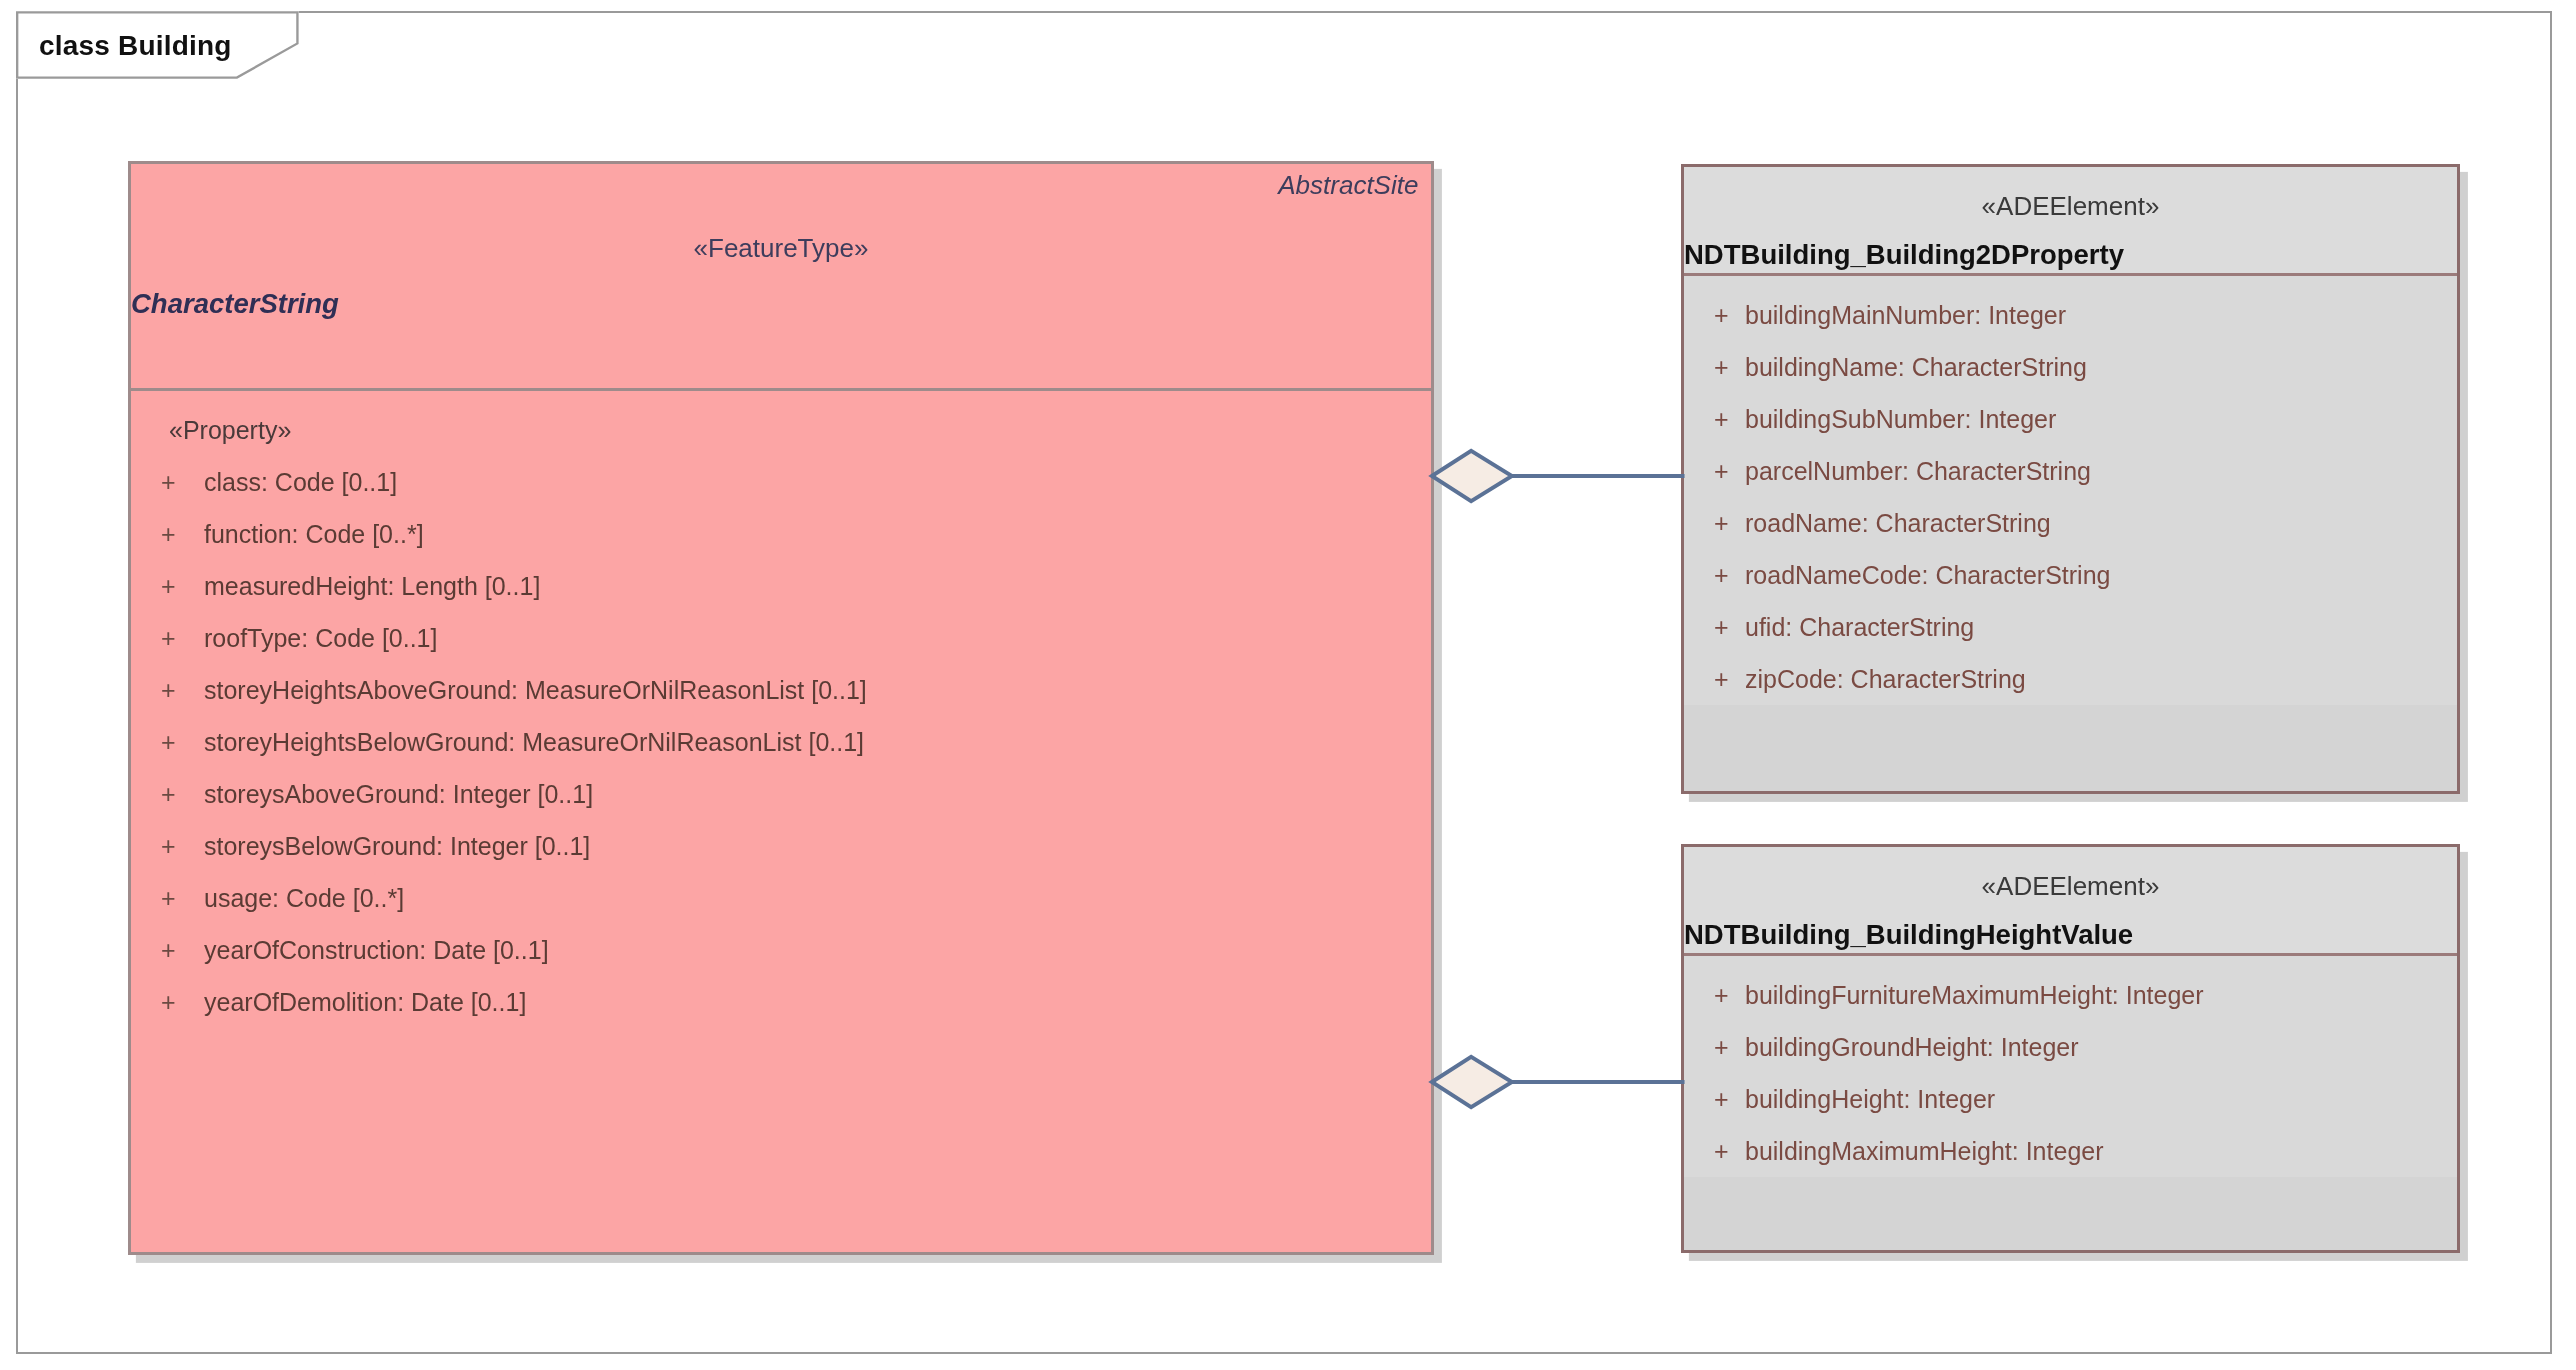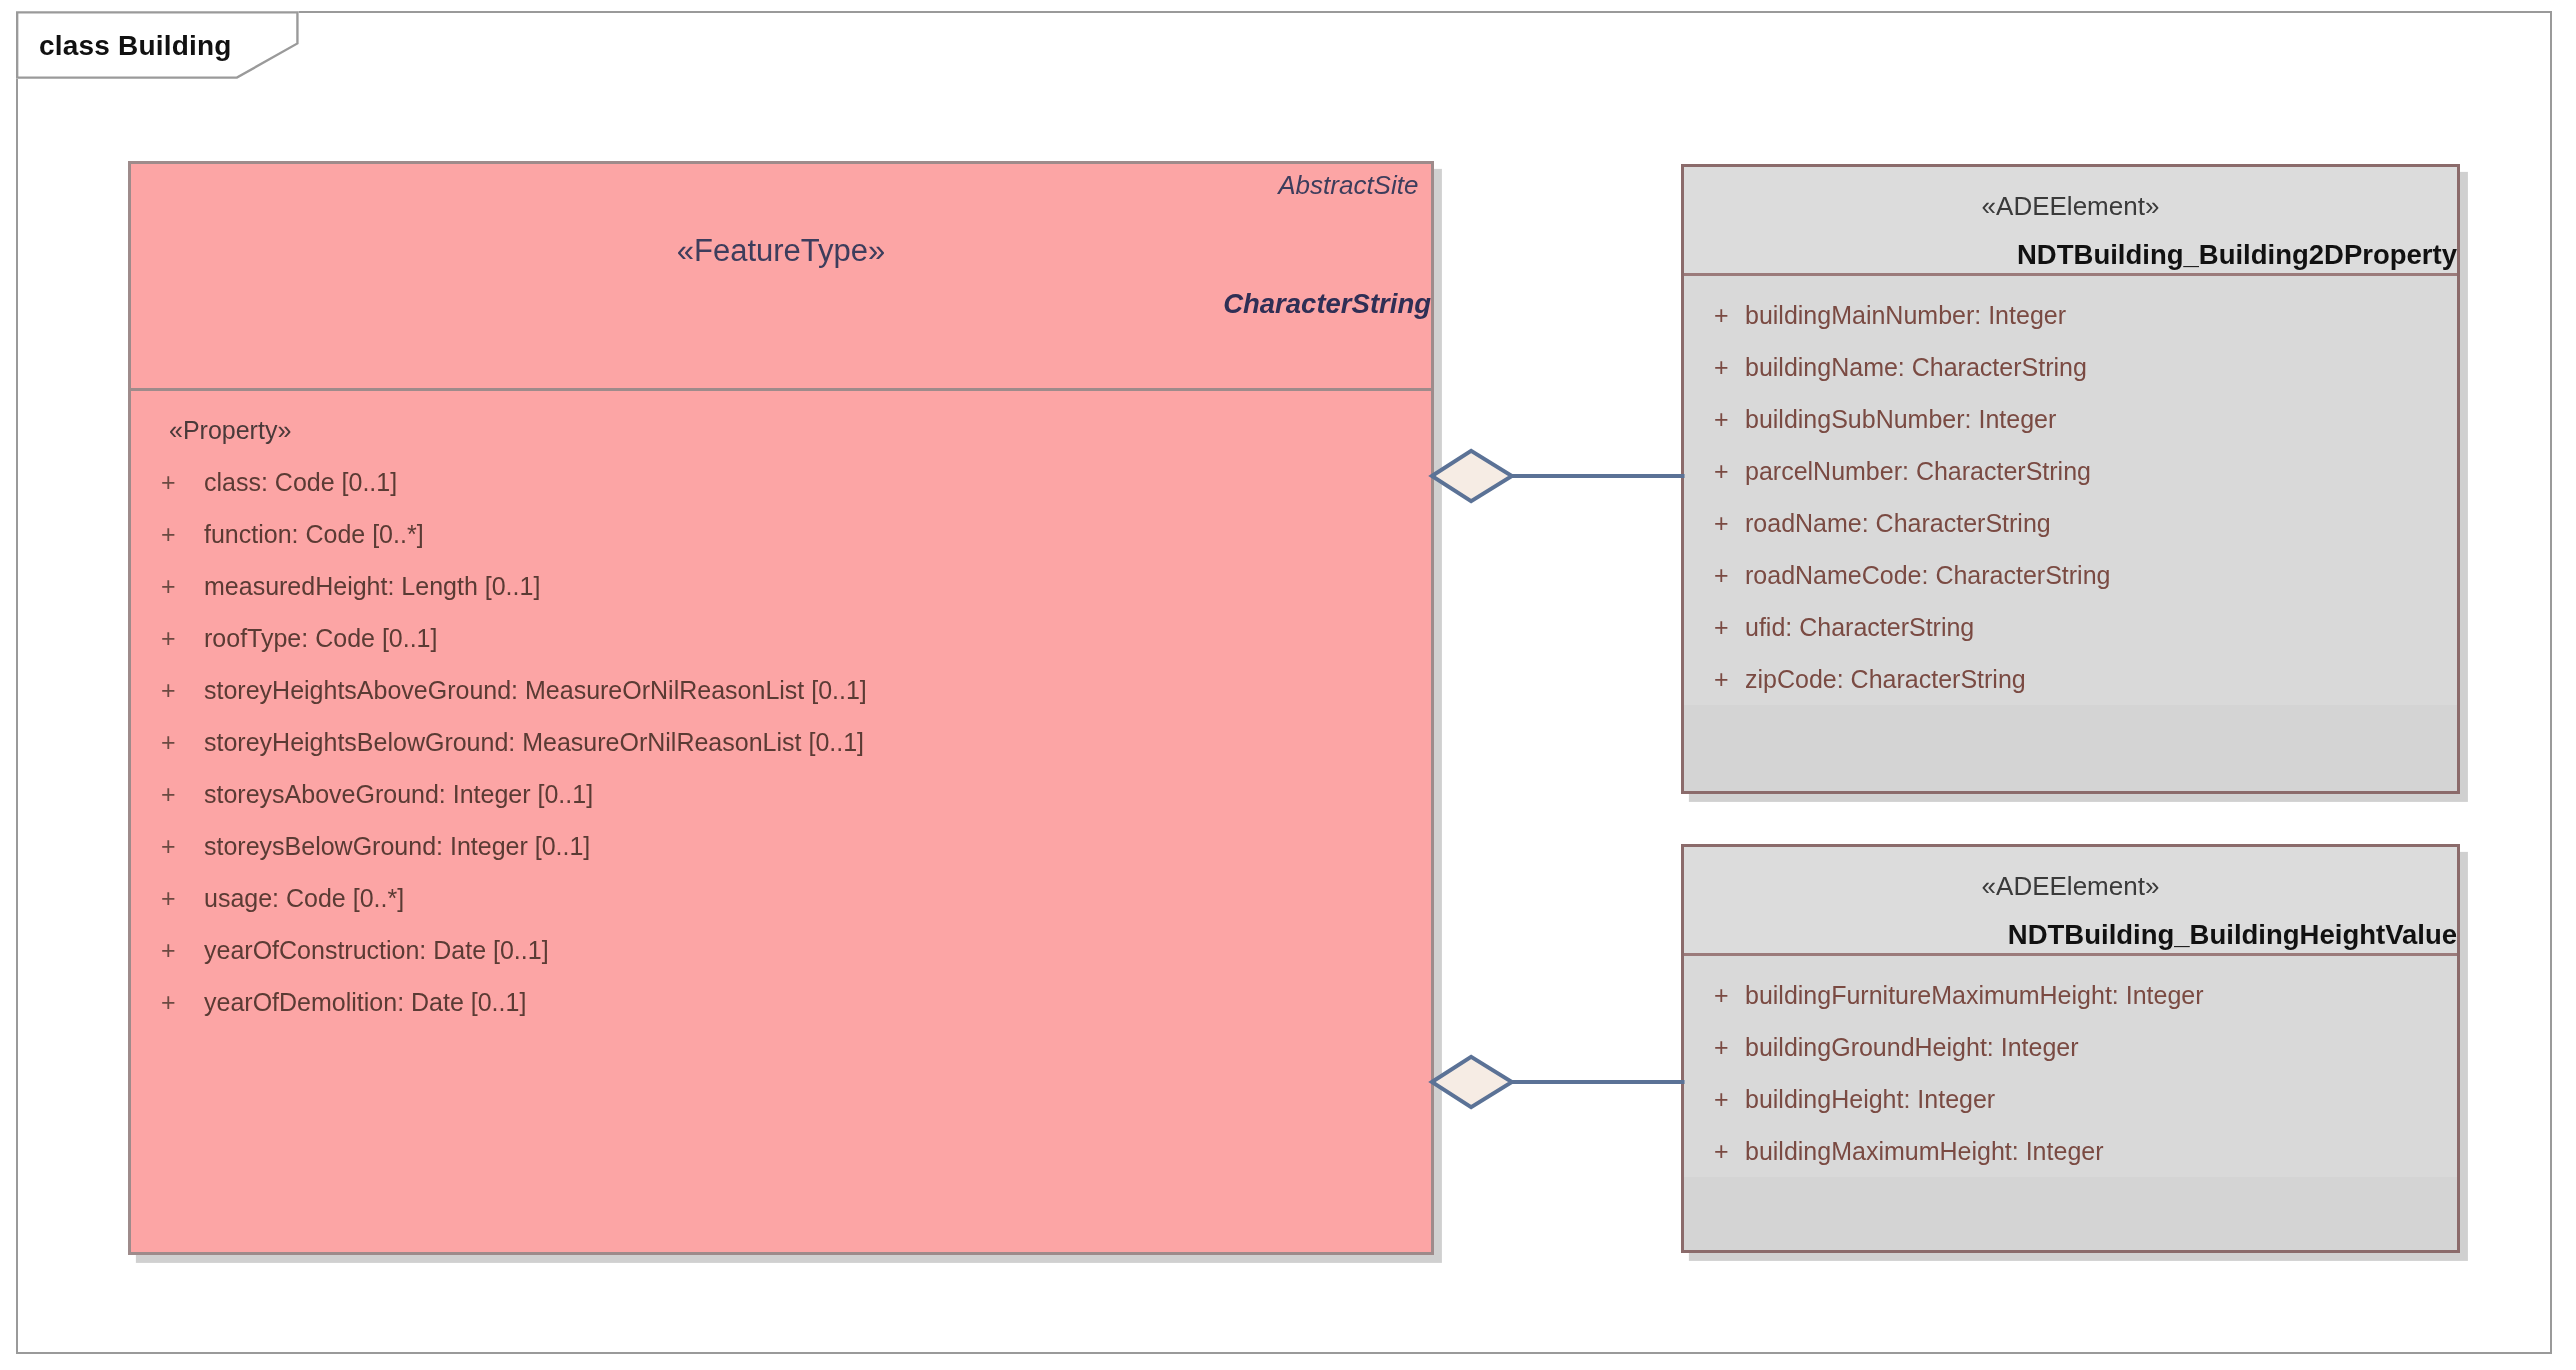--- a/index.html
+++ b/index.html
@@ -98,30 +98,30 @@
     font-style: italic;
     color: #3d3d5c;
     white-space: nowrap;
   }
   .stereotype-center {
     position: absolute;
     left: 0;
     right: 0;
     top: 69px;
     text-align: center;
-    font-size: 31px;
+    font-size: 26px;
     color: #3d3d5c;
     white-space: nowrap;
   }
   .class-name-center {
     position: absolute;
     left: 0;
     right: 0;
     top: 124px;
-    text-align: right;
+    text-align: left;
     font-size: 27.5px;
     font-weight: bold;
     font-style: italic;
     color: #2f2f55;
     white-space: nowrap;
   }
 
   .compartment-body {
     padding-top: 12.6px;
   }

